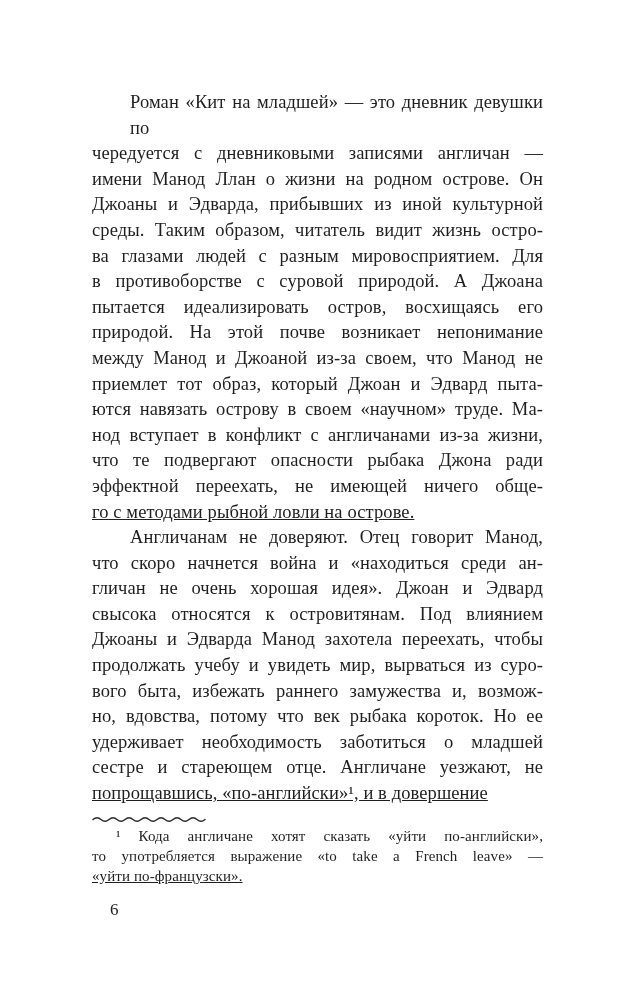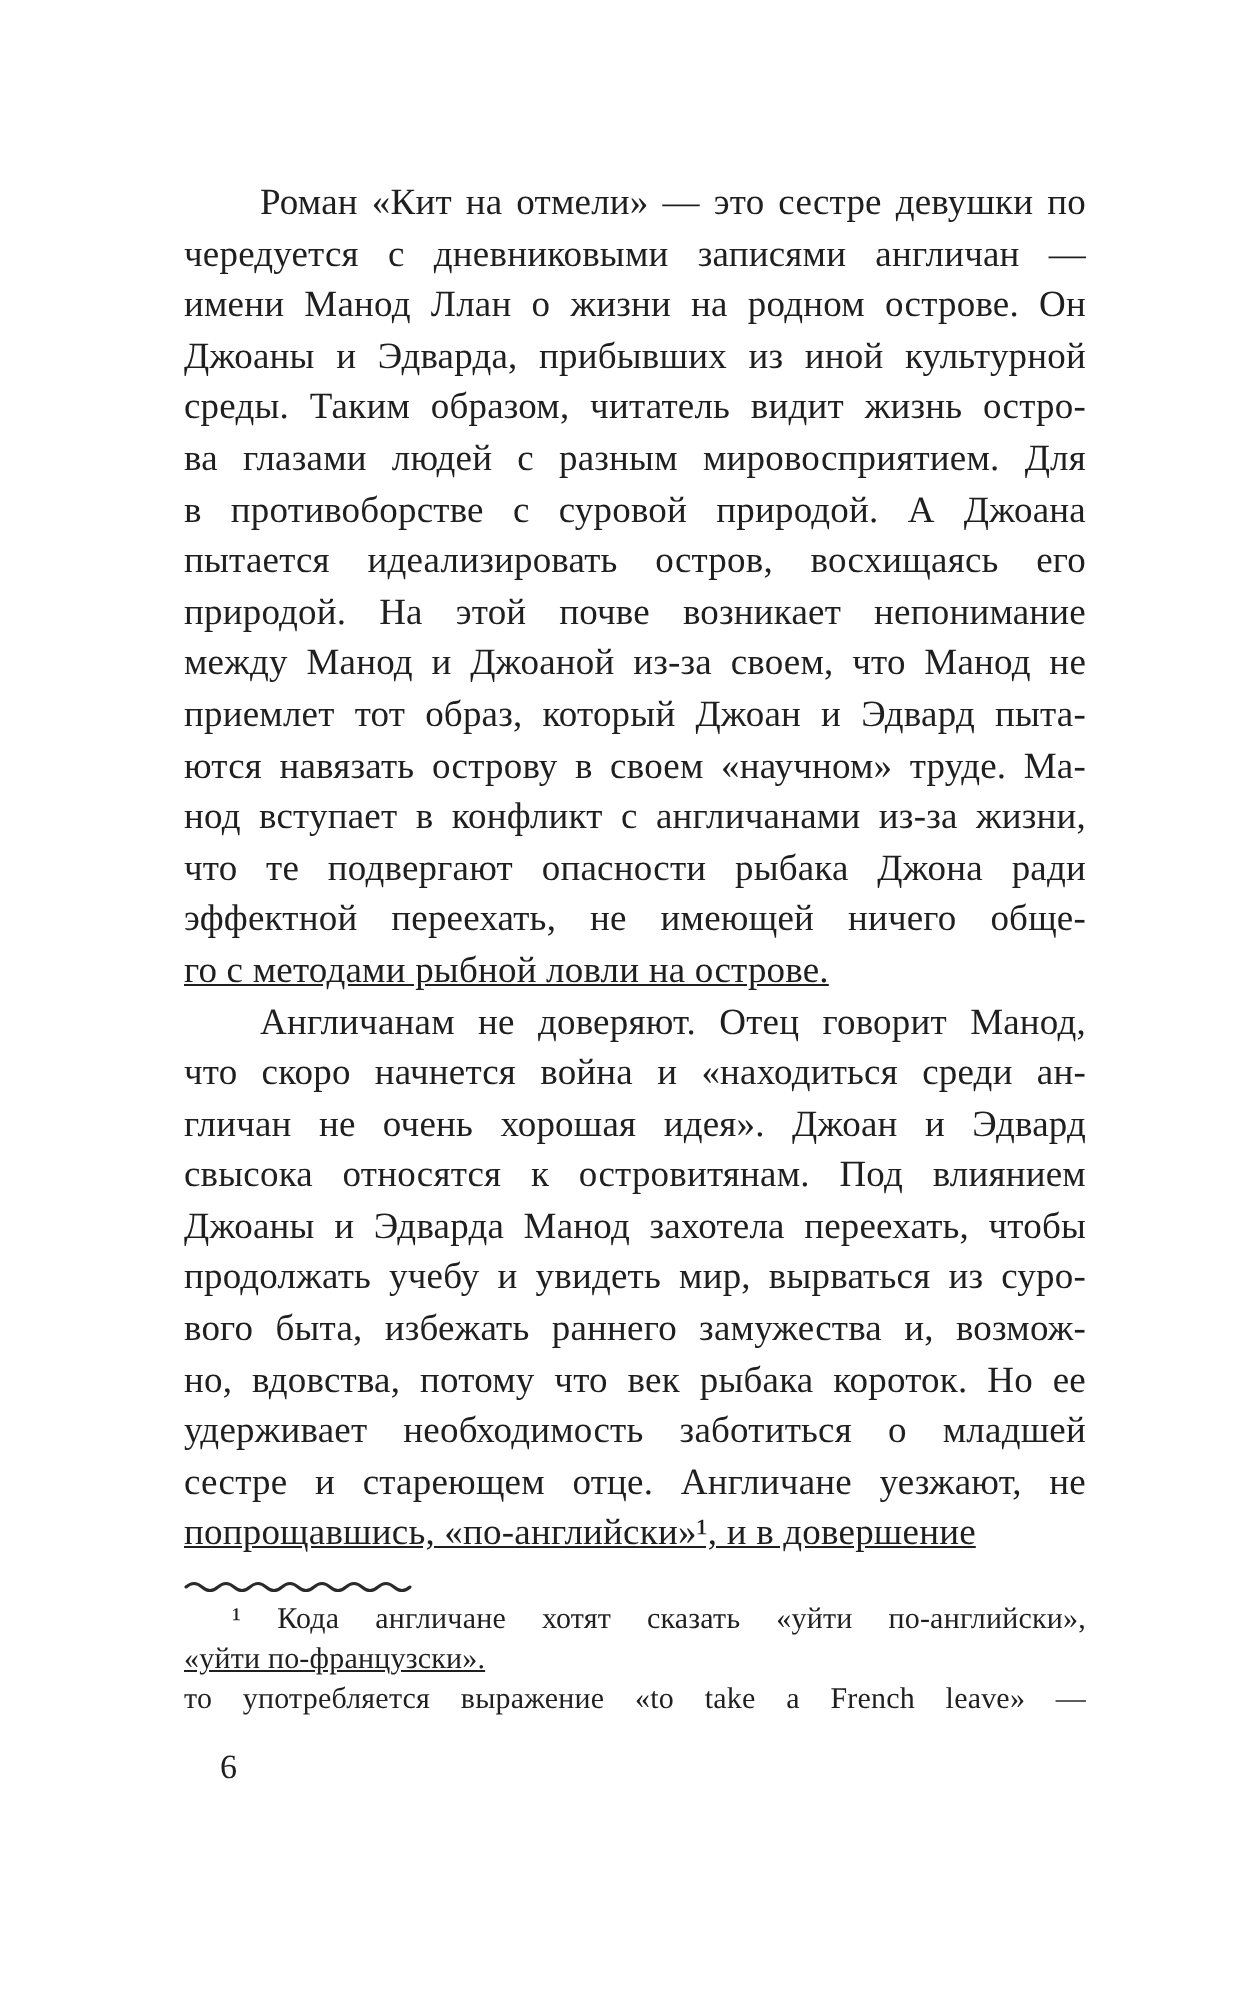--- a/index.html
+++ b/index.html
@@ -47,21 +47,21 @@
   }
 </style>
 </head>
 <body>
 
 <div class="page">
   <div class="text-block">
 
     <div id="paragraphs">
         <div class="paragraph">
-          <div class="line first">Роман «Кит на отмели» — это сестре девушки по</div>
+          <div class="line first">Роман «Кит на младшей» — это дневник девушки по</div>
           <div class="line">чередуется с дневниковыми записями англичан —</div>
           <div class="line">имени Манод Ллан о жизни на родном острове. Он</div>
           <div class="line">Джоаны и Эдварда, прибывших из иной культурной</div>
           <div class="line">среды. Таким образом, читатель видит жизнь остро-</div>
           <div class="line">ва глазами людей с разным мировосприятием. Для</div>
           <div class="line">в противоборстве с суровой природой. А Джоана</div>
           <div class="line">пытается идеализировать остров, восхищаясь его</div>
           <div class="line">природой. На этой почве возникает непонимание</div>
           <div class="line">между Манод и Джоаной из-за своем, что Манод не</div>
           <div class="line">приемлет тот образ, который Джоан и Эдвард пыта-</div>
@@ -85,20 +85,20 @@
           <div class="line last">попрощавшись, «по-английски»¹, и в довершение</div>
         </div>
       </div>
 
     <svg class="separator" width="114" height="9" viewBox="0 0 114 9" xmlns="http://www.w3.org/2000/svg">
       <path d="M1 4.5 Q 5 1, 9 4.5 T 17 4.5 T 25 4.5 T 33 4.5 T 41 4.5 T 49 4.5 T 57 4.5 T 65 4.5 T 73 4.5 T 81 4.5 T 89 4.5 T 97 4.5 T 105 4.5 T 113 4.5" fill="none" stroke="#2a2a2a" stroke-width="1.5" stroke-linecap="round"></path>
     </svg>
 
     <div id="footnote" class="footnote">
         <div class="line first">¹ Кода англичане хотят сказать «уйти по-английски»,</div>
+        <div class="line">то употребляется выражение «to take a French leave» —</div>
         <div class="line last">«уйти по-французски».</div>
-        <div class="line">то употребляется выражение «to take a French leave» —</div>
       </div>
 
     <div class="page-number">6</div>
 
   </div>
 </div>
 
 </body></html>

